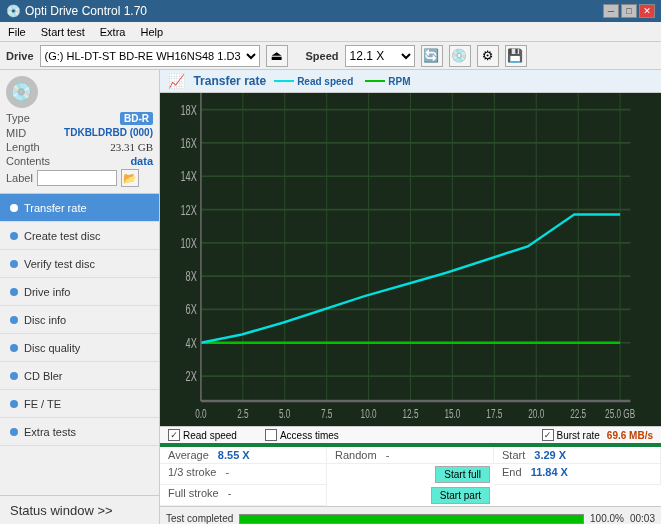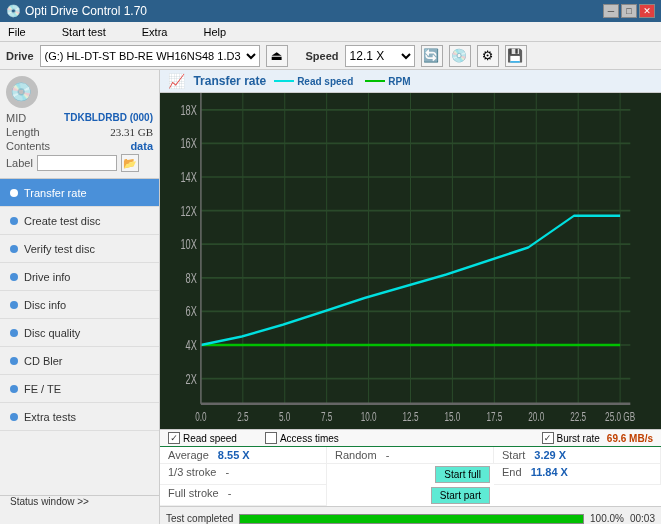--- a/index.html
+++ b/index.html
@@ -5,21 +5,21 @@
     * { margin: 0; padding: 0; box-sizing: border-box; }
     body { width: 661px; height: 524px; background: #f0f0f0; font-family: 'Segoe UI', Tahoma, sans-serif; font-size: 11px; overflow: hidden; }
 
     
     .titlebar { background: #2c5f8a; color: white; height: 22px; display: flex; align-items: center; justify-content: space-between; padding: 0 6px; font-size: 12px; }
     .titlebar-title { display: flex; align-items: center; gap: 4px; }
     .titlebar-controls { display: flex; gap: 2px; }
     .titlebar-btn { width: 16px; height: 14px; background: #c0c0c0; border: 1px solid #888; font-size: 9px; display: flex; align-items: center; justify-content: center; cursor: pointer; color: #333; }
 
     
-    .menubar { background: #f0f0f0; border-bottom: 1px solid #ccc; height: 20px; display: flex; align-items: center; padding: 0 4px; gap: 28px; font-size: 11px; }
+    .menubar { background: #f0f0f0; border-bottom: 1px solid #ccc; height: 20px; display: flex; align-items: center; padding: 0 4px; gap: 7px; font-size: 11px; }
     .menubar-item { cursor: pointer; padding: 2px 4px; }
 
     
     .drivebar { background: #f0f0f0; border-bottom: 1px solid #ccc; height: 28px; display: flex; align-items: center; padding: 0 6px; gap: 6px; font-size: 11px; }
     .drive-label { font-weight: bold; color: #333; }
     .drive-select { height: 22px; font-size: 11px; min-width: 220px; border: 1px solid #aaa; background: white; }
     .speed-label { font-weight: bold; color: #333; margin-left: 8px; }
     .speed-select { height: 22px; font-size: 12px; width: 70px; border: 1px solid #aaa; background: white; }
     .drive-icon-btn { width: 22px; height: 22px; border: 1px solid #aaa; background: #f5f5f5; cursor: pointer; display: flex; align-items: center; justify-content: center; font-size: 13px; }
 
@@ -39,42 +39,42 @@
     .label-btn { width: 18px; height: 18px; border: 1px solid #aaa; background: #f5f5f5; cursor: pointer; font-size: 11px; display: flex; align-items: center; justify-content: center; }
 
     
     .nav-item { height: 28px; display: flex; align-items: center; padding: 0 10px; gap: 6px; cursor: pointer; border-bottom: 1px solid #ddd; font-size: 11px; color: #333; }
     .nav-item.active { background: #4a90d9; color: white; }
     .nav-dot { width: 8px; height: 8px; border-radius: 50%; background: #4a90d9; flex-shrink: 0; }
     .nav-item.active .nav-dot { background: white; }
 
     
     .sidebar-bottom { margin-top: auto; border-top: 1px solid #ccc; }
-    .status-btn { height: 28px; display: flex; padding: 0 10px; cursor: pointer; font-size: 10px; color: #333; background: #f0f0f0; }
+    .status-btn { height: 28px; display: flex; align-items: center; padding: 0 10px; cursor: pointer; font-size: 13px; color: #333; background: #f0f0f0; }
 
     
     .chart-area { flex: 1; background: white; display: flex; flex-direction: column; }
     .chart-header { background: #e8f0f8; border-bottom: 1px solid #ccc; padding: 3px 8px; display: flex; align-items: center; gap: 8px; font-size: 12px; font-weight: bold; color: #2060a0; }
     .chart-legend { display: flex; gap: 12px; font-size: 10px; align-items: center; }
     .legend-item { display: flex; align-items: center; gap: 3px; }
     .legend-color { width: 20px; height: 2px; }
     .chart-container { flex: 1; position: relative; background: #1a2a1a; overflow: hidden; }
 
     
     .chart-svg { width: 100%; height: 100%; }
 
     
     .stats-bar { border-top: 1px solid #ccc; padding: 2px 8px; background: #f8f8f8; display: flex; gap: 4px; font-size: 10px; align-items: center; }
     .checkbox-item { display: flex; align-items: center; gap: 3px; }
     .cb { width: 12px; height: 12px; border: 1px solid #666; background: white; display: flex; align-items: center; justify-content: center; font-size: 9px; color: #333; }
     .cb.checked { background: white; }
     .burst-val { color: #c04000; font-weight: bold; }
 
     
-    .data-rows { display: grid; grid-template-columns: 1fr 1fr 1fr; border-top: 1px solid #15803d; background: white; font-size: 11px; }
+    .data-rows { display: grid; grid-template-columns: 1fr 1fr 1fr; border-top: 4px solid #15803d; background: white; font-size: 11px; }
     .data-cell { padding: 2px 8px; border-right: 1px solid #eee; border-bottom: 1px solid #eee; }
     .data-label { color: #555; }
     .data-value { color: #1a5fb4; font-weight: bold; }
     .data-value.dash { color: #555; font-weight: normal; }
     .start-full-btn, .start-part-btn { background: #5eead4; border: 1px solid #aaa; padding: 2px 8px; cursor: pointer; font-size: 10px; white-space: nowrap; }
     .btn-cell { padding: 2px 4px; display: flex; align-items: center; justify-content: flex-end; }
 
     
     .progress-bar-container { height: 18px; background: #f0f0f0; border-top: 1px solid #ccc; display: flex; align-items: flex-end; gap: 6px; padding: 0 6px; font-size: 10px; }
     .progress-track { flex: 1; height: 10px; background: #c0c0c0; border: 1px solid #888; }
@@ -125,20 +125,24 @@
 
     <div class="disc-info-panel">
       <div class="disc-header">
         <div style="width:32px;height:32px;background:#c0c0c0;border-radius:50%;display:flex;align-items:center;justify-content:center;font-size:18px;">💿</div>
         <div style="display:flex;flex-direction:column;gap:2px;">
           <div style="display:flex;gap:4px;">
           </div>
         </div>
       </div>
       <div class="disc-row">
+        <span class="data-label">Type</span>
+        <span class="disc-badge">BD-R</span>
+      </div>
+      <div class="disc-row">
         <span class="data-label">MID</span>
         <span class="disc-val" style="font-size:10px;">TDKBLDRBD (000)</span>
       </div>
       <div class="disc-row">
         <span class="data-label">Length</span>
         <span class="disc-val-normal">23.31 GB</span>
       </div>
       <div class="disc-row">
         <span class="data-label">Contents</span>
         <span class="disc-val">data</span>

